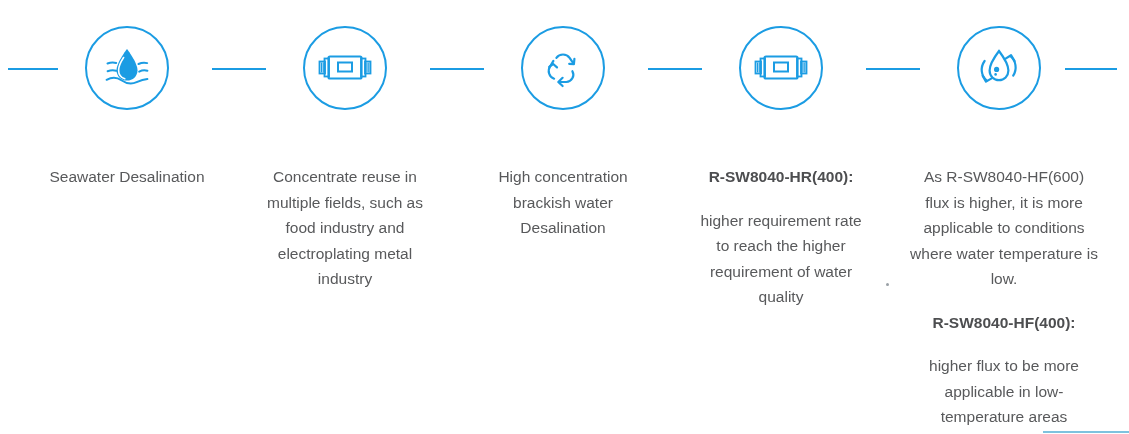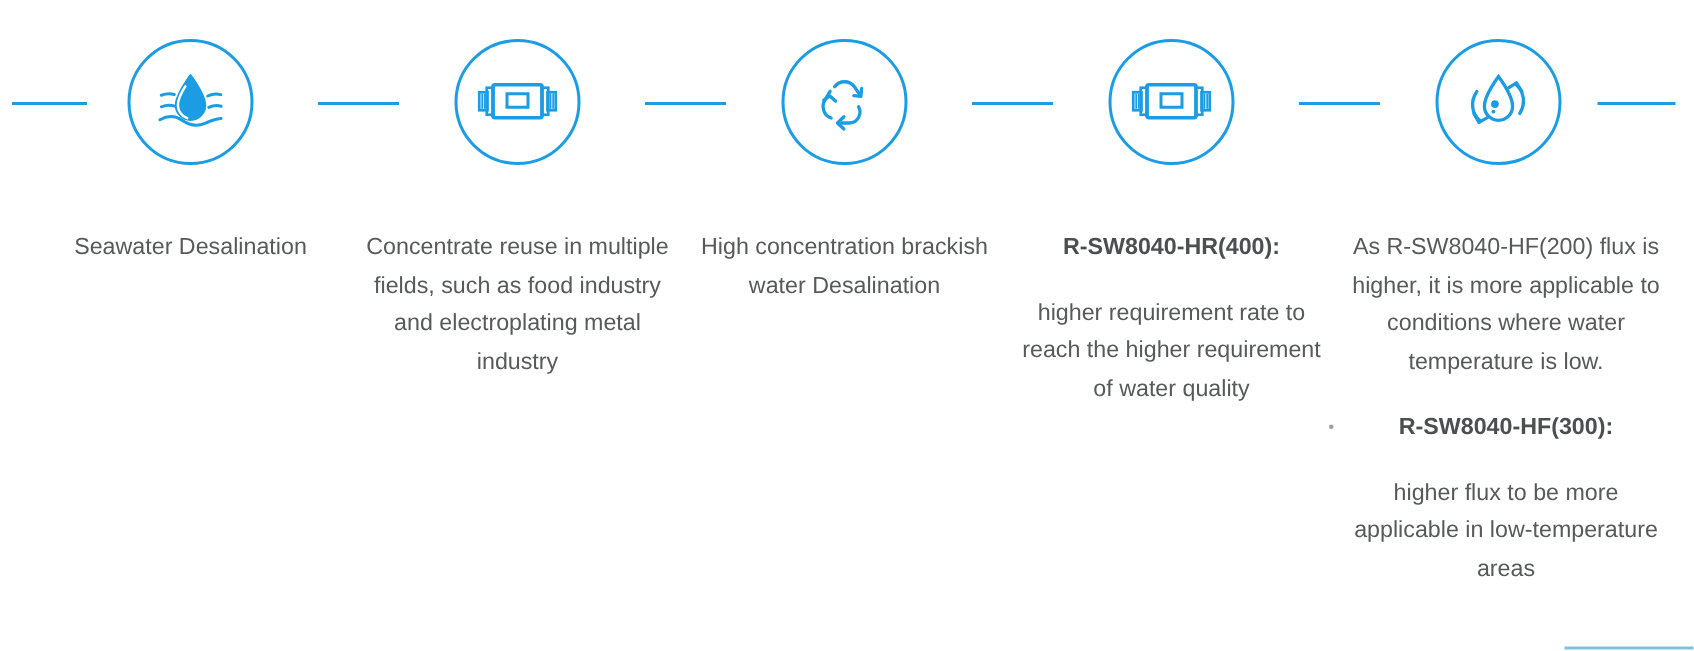--- a/index.html
+++ b/index.html
@@ -53,21 +53,21 @@
   }
   .col {
     width: 218px;
     box-sizing: border-box;
     padding: 0 8px;
     text-align: center;
     color: #58595b;
     font-size: 15.5px;
     line-height: 25.5px;
   }
-  .col .para { margin: 0; }
+  .col .para { margin: 12px; }
   .col .para + .para { margin-top: 18px; }
   .col .lead { font-weight: bold; color: #4d4e50; }
 
   
   #col-1 { margin-left: 18px; }
   #col-5 { width: 228px; }
 
   
   #bottom-rule {
     position: absolute;
@@ -185,21 +185,21 @@
   <div class="col" id="col-2">
     <p class="para">High concentration brackish water Desalination</p>
   </div>
 
   <div class="col" id="col-4">
     <p class="para lead">R-SW8040-HR(400):</p>
     <p class="para">higher requirement rate to reach the higher requirement of water quality</p>
   </div>
 
   <div class="col" id="col-5">
-    <p class="para">As R-SW8040-HF(200) flux is higher, it is more applicable to conditions where water temperature is low.</p>
-    <p class="para lead">R-SW8040-HF(300):</p>
+    <p class="para">As R-SW8040-HF(600) flux is higher, it is more applicable to conditions where water temperature is low.</p>
+    <p class="para lead">R-SW8040-HF(400):</p>
     <p class="para">higher flux to be more applicable in low-temperature areas</p>
   </div>
 
 </div>
 
 <div class="tick-mark"></div>
 <div id="bottom-rule"></div>
 
 </body></html>

